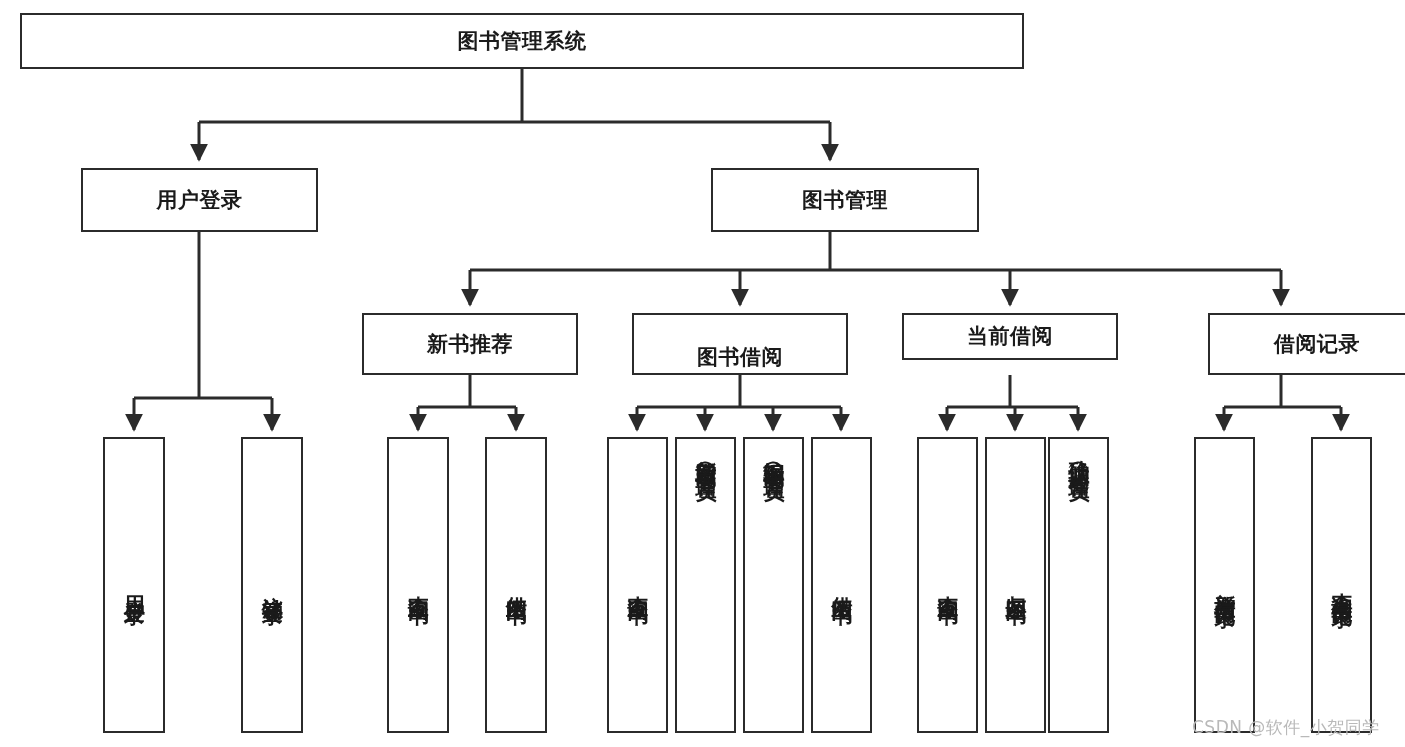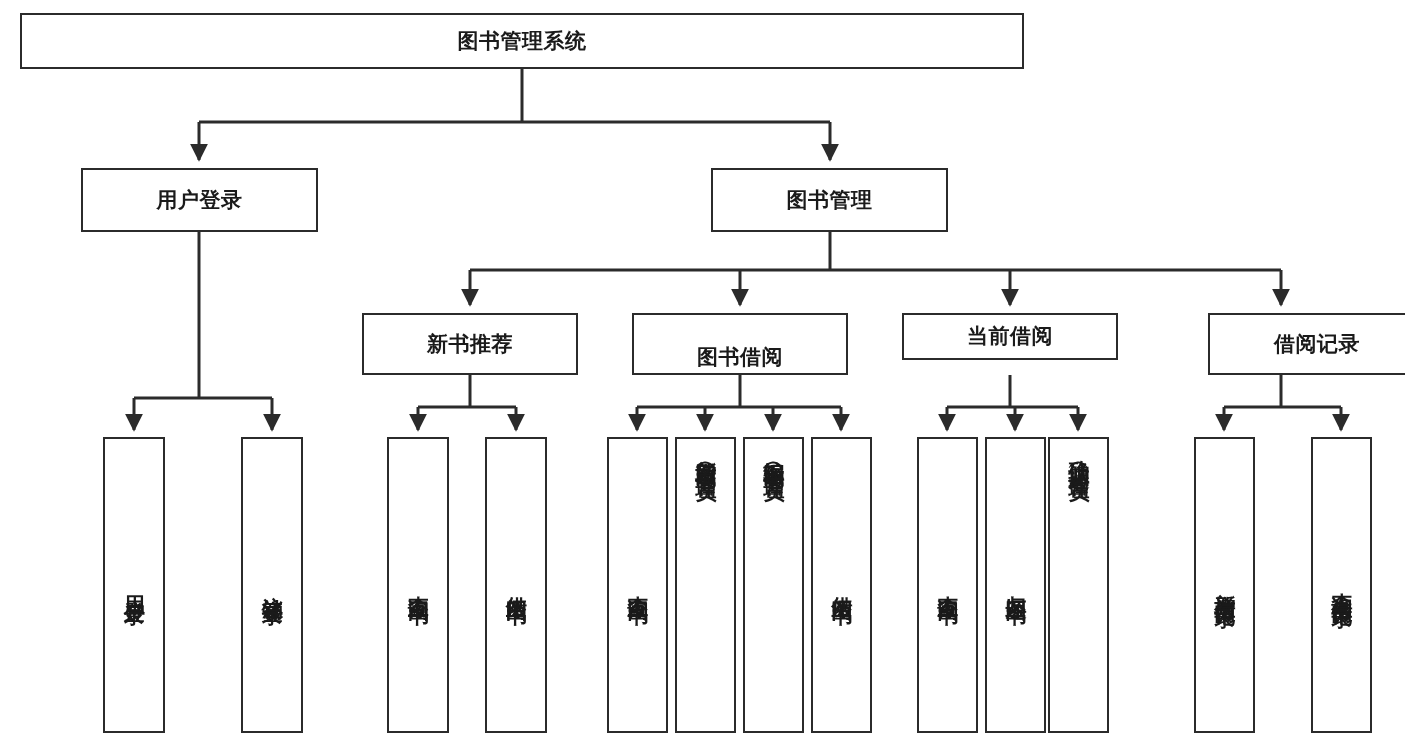--- a/index.html
+++ b/index.html
@@ -129,21 +129,21 @@
     </g>
   </svg>
 
   <div class="node" style="left: 20px; top: 13px; width: 1004px; height: 56px; background: rgb(255, 255, 255); border-color: rgb(43, 43, 43);">
     <span class="node-label" style="color: rgb(26, 26, 26);">图书管理系统</span>
   </div>
 
   <div class="node" style="left: 81px; top: 168px; width: 237px; height: 64px; background: rgb(255, 255, 255); border-color: rgb(43, 43, 43);">
     <span class="node-label" style="color: rgb(26, 26, 26);">用户登录</span>
   </div>
-  <div class="node" style="left: 711px; top: 168px; width: 237px; height: 64px; background: rgb(255, 255, 255); border-color: rgb(43, 43, 43);">
+  <div class="node" style="left: 711px; top: 168px; width: 268px; height: 64px; background: rgb(255, 255, 255); border-color: rgb(43, 43, 43);">
     <span class="node-label" style="color: rgb(26, 26, 26);">图书管理</span>
   </div>
 
   <div class="node" style="left: 362px; top: 313px; width: 216px; height: 62px; background: rgb(255, 255, 255); border-color: rgb(43, 43, 43);">
     <span class="node-label" style="color: rgb(26, 26, 26);">新书推荐</span>
   </div>
   <div class="node" style="left: 632px; top: 313px; width: 216px; height: 62px; background: rgb(255, 255, 255); border-color: rgb(43, 43, 43);">
     <span class="node-label" style="color: rgb(26, 26, 26); margin-top: 26px;">图书借阅</span>
   </div>
   <div class="node" style="left: 902px; top: 313px; width: 216px; height: 47px; background: rgb(255, 255, 255); border-color: rgb(43, 43, 43);">
@@ -186,14 +186,15 @@
   <div class="node vert" style="left: 1048px; top: 437px; width: 61px; height: 296px; background: rgb(255, 255, 255); border-color: rgb(43, 43, 43);">
     <span class="node-label" style="color: rgb(26, 26, 26);">确认归还（管理员）</span>
   </div>
   <div class="node vert centered" style="left: 1194px; top: 437px; width: 61px; height: 296px; background: rgb(255, 255, 255); border-color: rgb(43, 43, 43);">
     <span class="node-label" style="color: rgb(26, 26, 26);">新增借阅记录</span>
   </div>
   <div class="node vert centered" style="left: 1311px; top: 437px; width: 61px; height: 296px; background: rgb(255, 255, 255); border-color: rgb(43, 43, 43);">
     <span class="node-label" style="color: rgb(26, 26, 26);">查询借阅记录</span>
   </div>
 
+  <div class="watermark" style="left: 1192px; top: 716px; color: rgb(185, 185, 185);">CSDN @软件_小贺同学</div>
 
 </div>
 
 </body></html>

